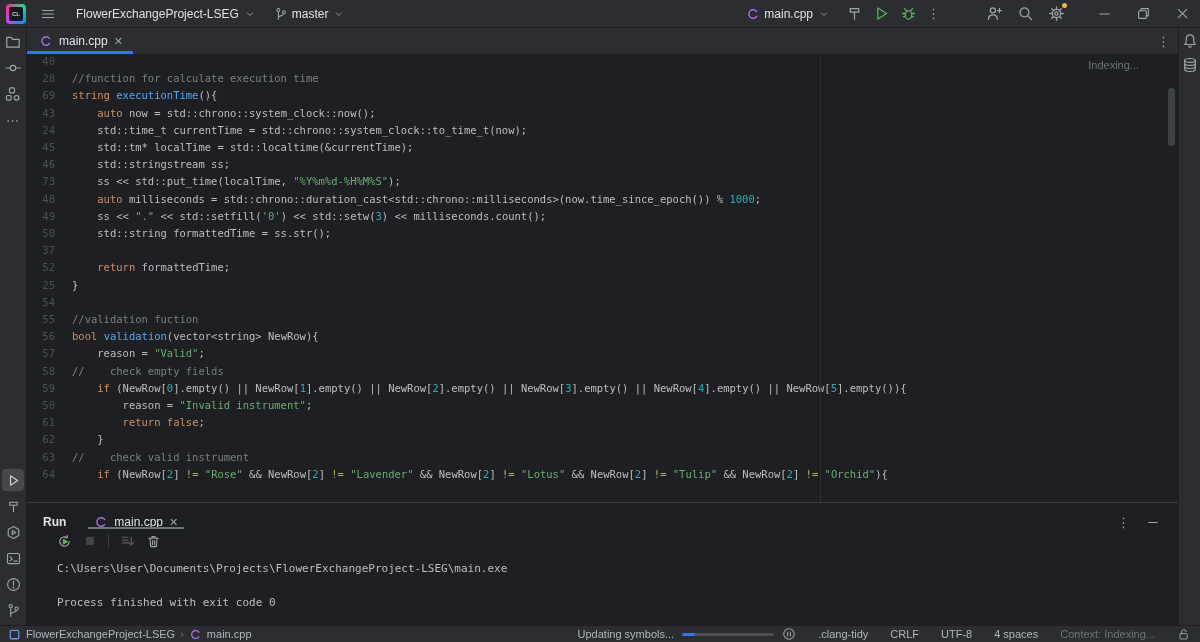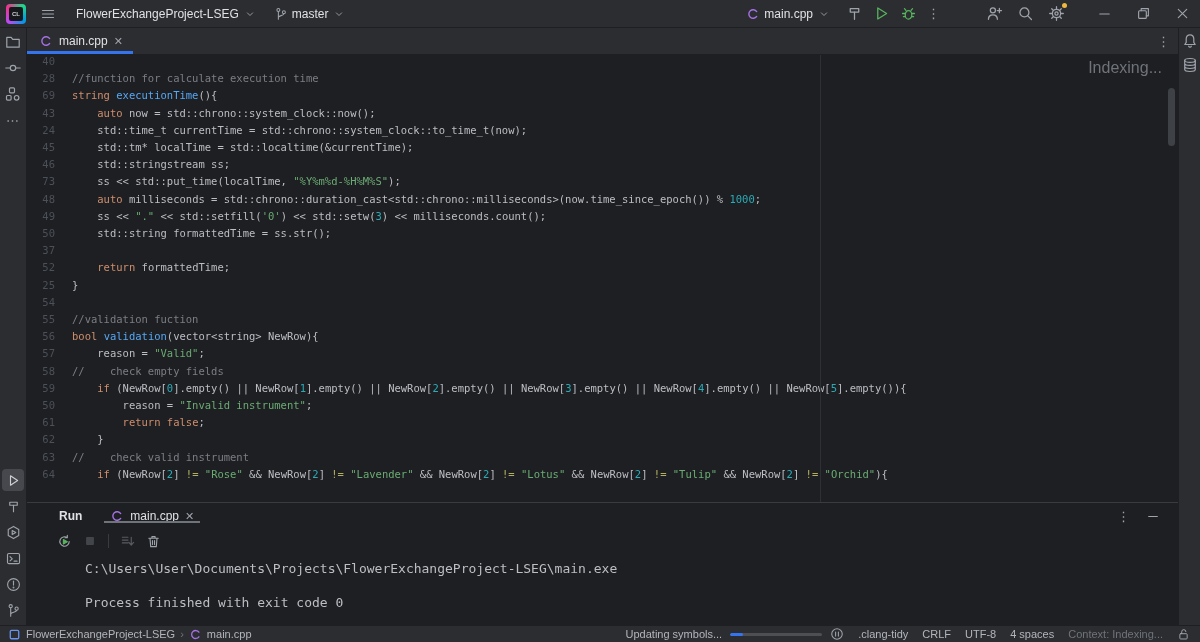--- a/index.html
+++ b/index.html
@@ -49,51 +49,51 @@
   .tabbar { height:27px; background:#2b2d30; border-bottom:1px solid #1e1f22; display:flex; align-items:stretch; flex-shrink:0; }
   .etab { display:flex; align-items:center; gap:6px; padding:0 10px 0 12px; position:relative; color:#dfe1e5; }
   .etab.active::after { content:""; position:absolute; left:0; right:0; bottom:0; height:3px; background:#3574f0; }
   .tab-close { color:#9fa3ab; font-size:11px; line-height:1; }
   .cpp-icon { flex-shrink:0; }
   .tabbar-more { margin-left:auto; display:flex; align-items:center; padding-right:8px; color:#9fa3ab; font-size:13px; }
 
   
   .editor { flex:1; position:relative; background:#1e1f22; overflow:hidden; }
   .margin-guide { position:absolute; left:793px; top:0; bottom:0; width:1px; background:#2e3033; }
-  .indexing { position:absolute; top:4px; right:16px; color:#6f737a; font-size:16px; }
+  .indexing { position:absolute; top:4px; right:39px; color:#6f737a; font-size:11px; }
   .scroll-thumb { position:absolute; right:3px; top:33px; width:7px; height:58px; background:#5a5d63; opacity:.55; border-radius:4px; }
   .editor-scroll { display:flex; margin-top:-2px; }
   .gutter { width:41px; padding-right:13px; text-align:right; flex-shrink:0;
     font-family:"DejaVu Sans Mono", monospace; font-size:10.5px; line-height:17.2px; color:#4b5059; }
   .code-col { font-family:"DejaVu Sans Mono", monospace; font-size:10.5px; line-height:17.2px;
     white-space:pre; color:#bcbec4; padding-left:4px; }
   .tk-k { color:#cf8e6d; } .tk-f { color:#56a8f5;text-align:center; } .tk-s { color:#6aab73; }
   .tk-n { color:#2aacb8; } .tk-c { color:#7a7e85; } .tk-p { color:#bcbec4; } .tk-o { color:#b3ae60; }
 
   
   .bottom-panel { height:123px; flex-shrink:0; background:#1e1f22; border-top:1px solid #393b40;
     display:flex; flex-direction:column; }
-  .run-header { height:26px; flex-shrink:0; display:flex; align-items:center; padding-left:32px; }
+  .run-header { height:26px; flex-shrink:0; display:flex; align-items:flex-end; padding-left:16px; }
   .run-title { display:flex; align-items:center; font-weight:bold; margin-right:22px; }
   .run-tab { display:flex; align-items:center; gap:6px; padding:0 6px; position:relative; }
   .run-tab::after { content:""; position:absolute; left:0; right:0; bottom:0; height:2px; background:#6f737a; }
   .run-header-right { margin-left:auto; display:flex; align-items:center; gap:16px; padding-right:18px; color:#9fa3ab; }
   .kebab { font-size:13px; color:#9fa3ab; line-height:1; }
   .run-toolbar { height:24px; flex-shrink:0; display:flex; align-items:center; gap:11px; padding-left:30px; }
   .tool-sep { width:1px; height:14px; background:#393b40; }
-  .console { flex:1; padding:7px 0 0 30px; font-family:"DejaVu Sans Mono", monospace; font-size:13px;
-    line-height:17px; color:#bcbec4; white-space:pre;margin-left:28px; }
+  .console { flex:1; padding:7px 0 0 30px; font-family:"DejaVu Sans Mono", monospace; font-size:11px;
+    line-height:17px; color:#bcbec4; white-space:pre; }
 
   
   .statusbar { position:absolute; left:0; right:0; bottom:0; height:17px; background:#2b2d30;
     border-top:1px solid #1e1f22; display:flex; align-items:center; padding:0 10px 0 8px;
     font-size:11px; color:#b2b5bc; }
   .sb-crumbs { display:flex; align-items:center; gap:5px; }
   .sb-sep { color:#6f737a; }
-  .sb-right { margin-left:auto; display:flex; align-items:center; gap:14px; }
+  .sb-right { margin-left:auto; display:flex; align-items:center; gap:22px; }
   .sb-progress { display:flex; align-items:center; gap:8px; }
   .progress-track { width:92px; height:3px; border-radius:2px; background:#4d4f52; position:relative; overflow:hidden; }
   .progress-fill { position:absolute; left:0; top:0; bottom:0; background:#3574f0; border-radius:2px; }
   .sb-context { color:#6f737a; }
 </style>
 </head>
 <body>
 
 <div class="titlebar">
   <div class="tb-group">

